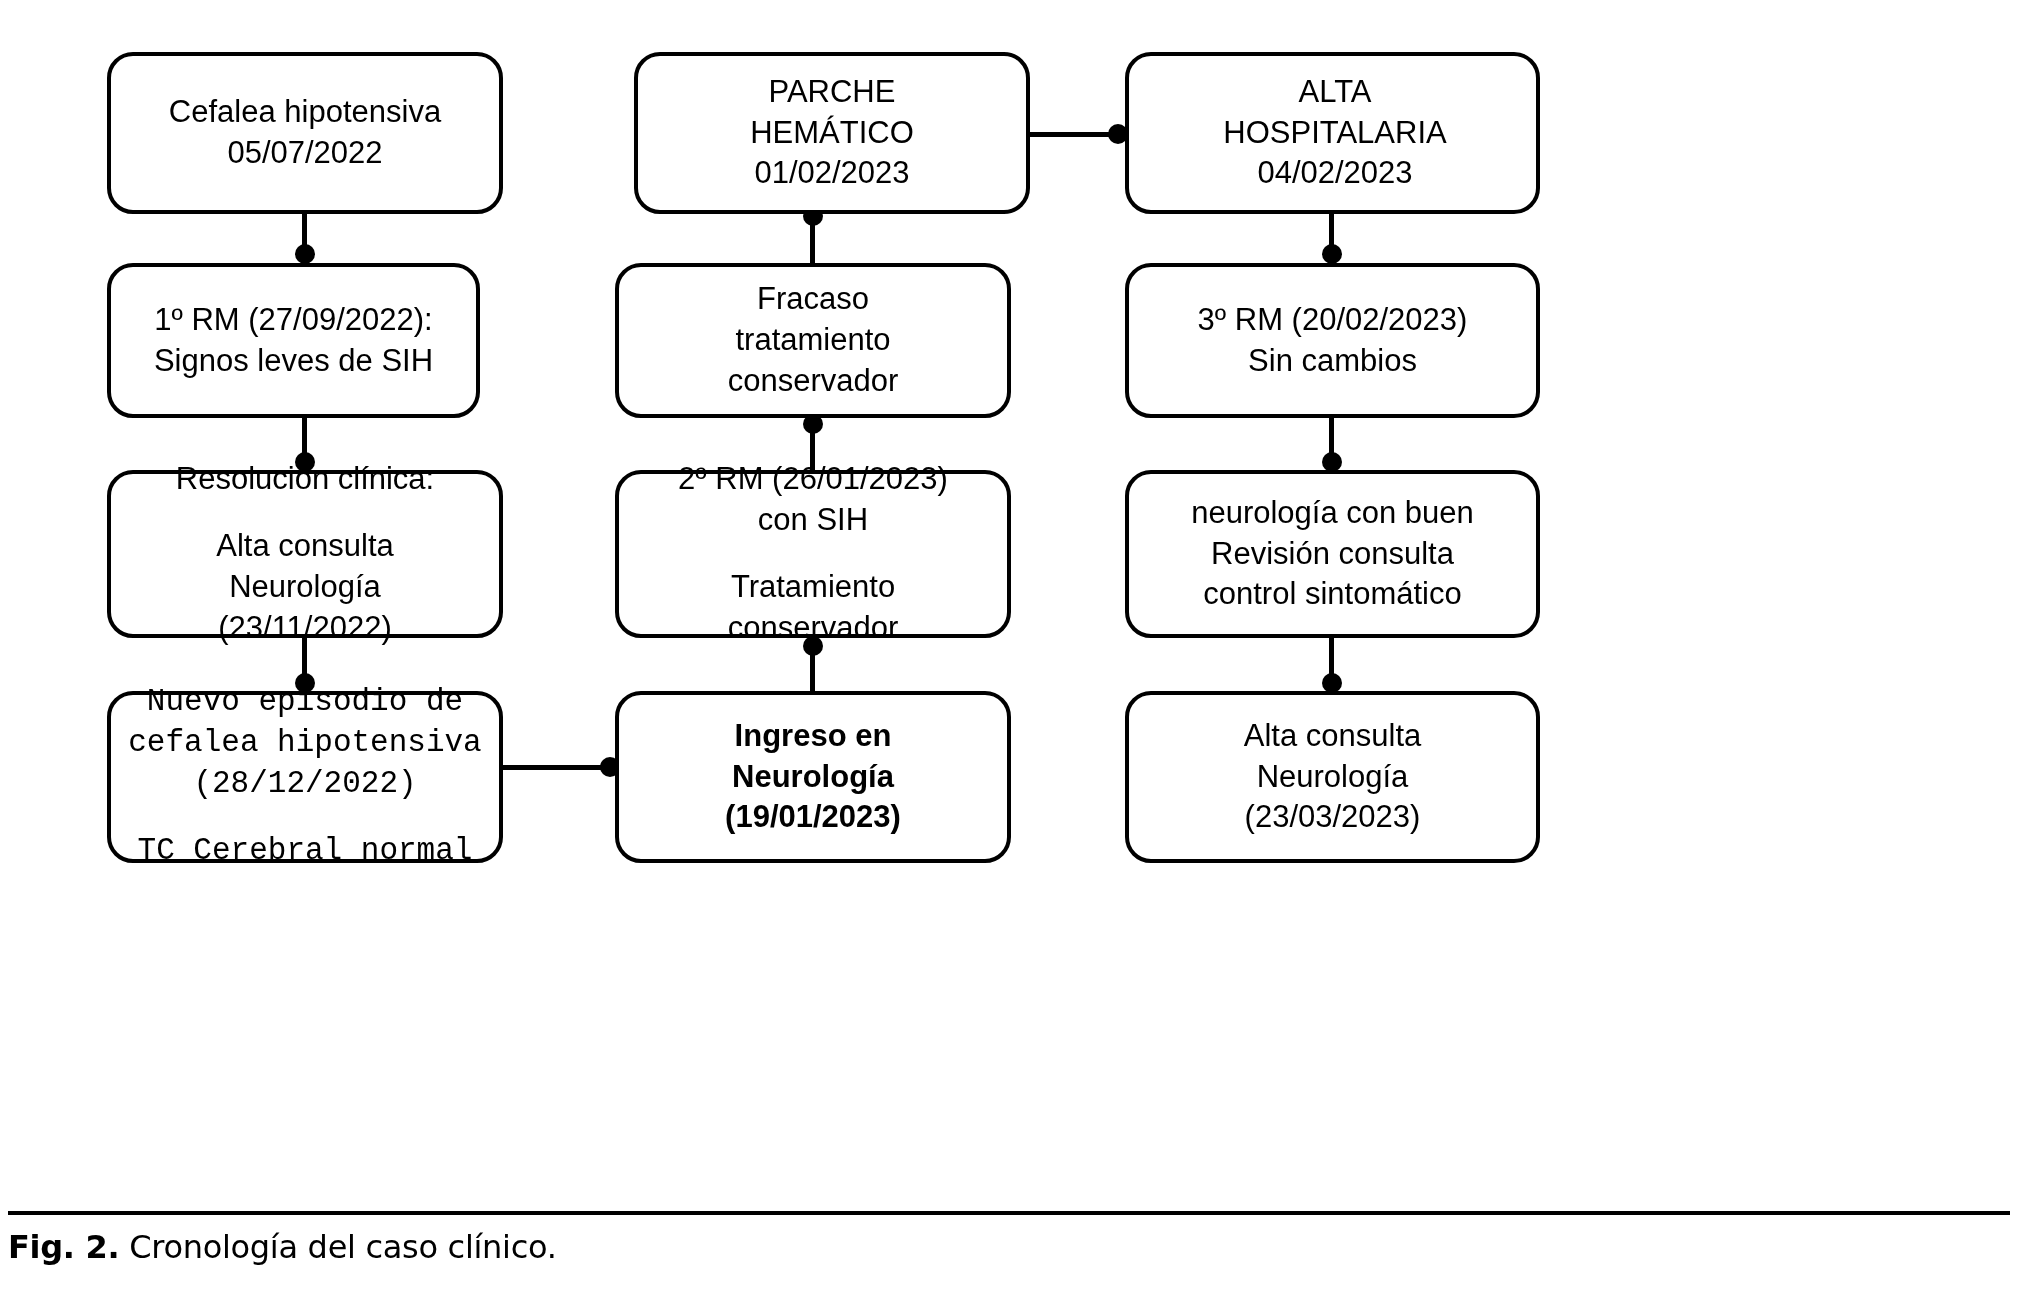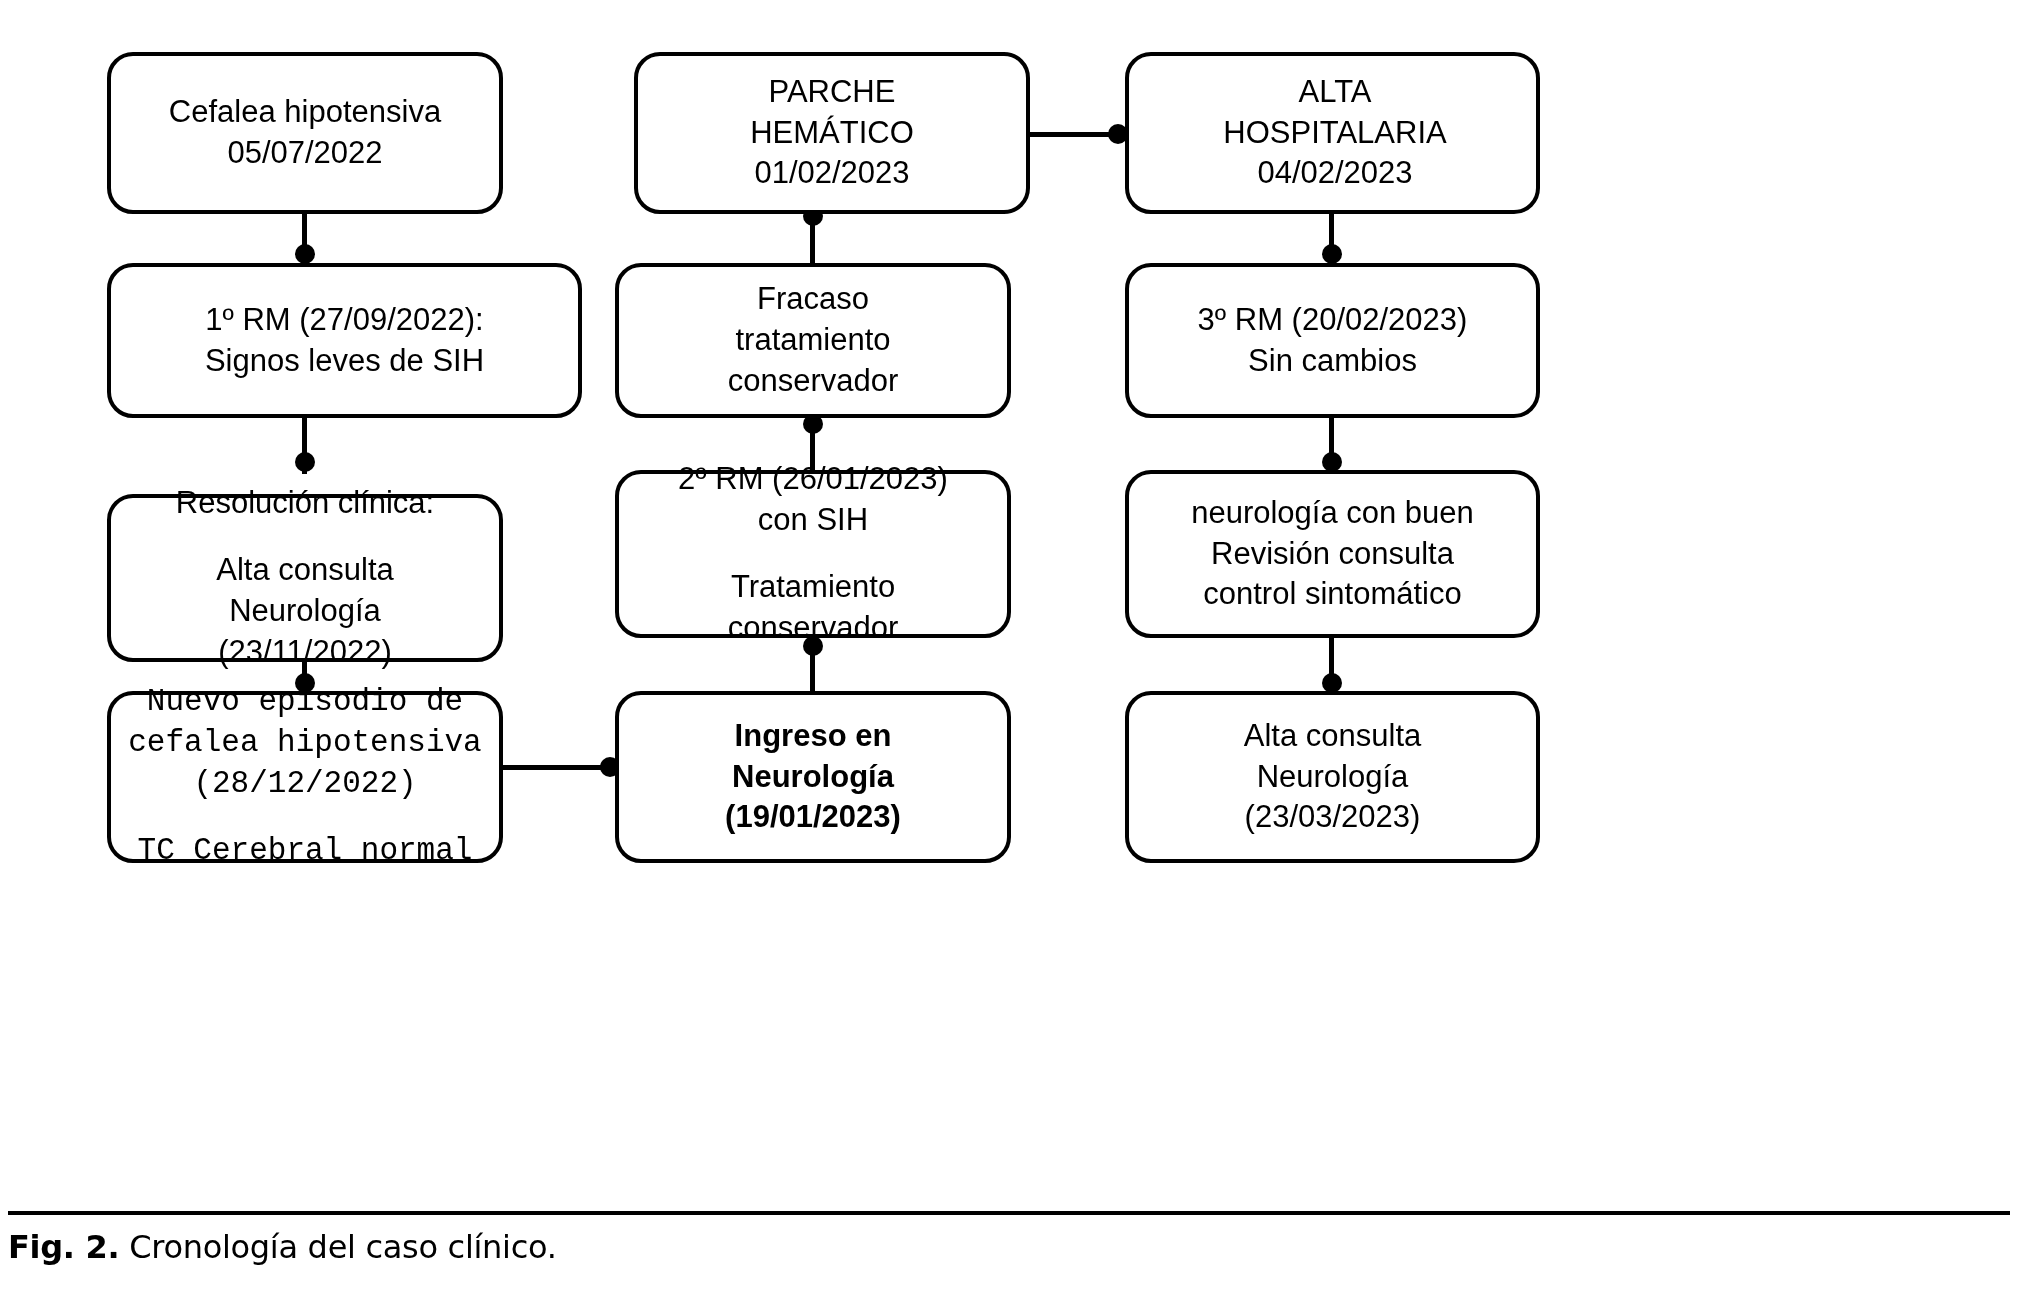--- a/index.html
+++ b/index.html
@@ -92,28 +92,28 @@
 
 <div id="figure-root">
 
   <div class="node" style="left:107px; top:52px; width:396px; height:162px;">
     <span class="grp">
       <span class="ln">Cefalea hipotensiva</span>
       <span class="ln">05/07/2022</span>
     </span>
   </div>
 
-  <div class="node" style="left:107px; top:263px; width:475px; height:155px;">
+  <div class="node" style="left:107px; top:263px; width:373px; height:155px;">
     <span class="grp">
       <span class="ln">1º RM (27/09/2022):</span>
       <span class="ln">Signos leves de SIH</span>
     </span>
   </div>
 
-  <div class="node" style="left:107px; top:470px; width:396px; height:168px;margin-top:24px;">
+  <div class="node" style="left:107px; top:470px; width:396px; height:168px;">
     <span class="grp">
       <span class="ln">Resolución clínica:</span>
     </span>
     <span class="grp">
       <span class="ln">Alta consulta</span>
       <span class="ln">Neurología</span>
       <span class="ln">(23/11/2022)</span>
     </span>
   </div>
 

